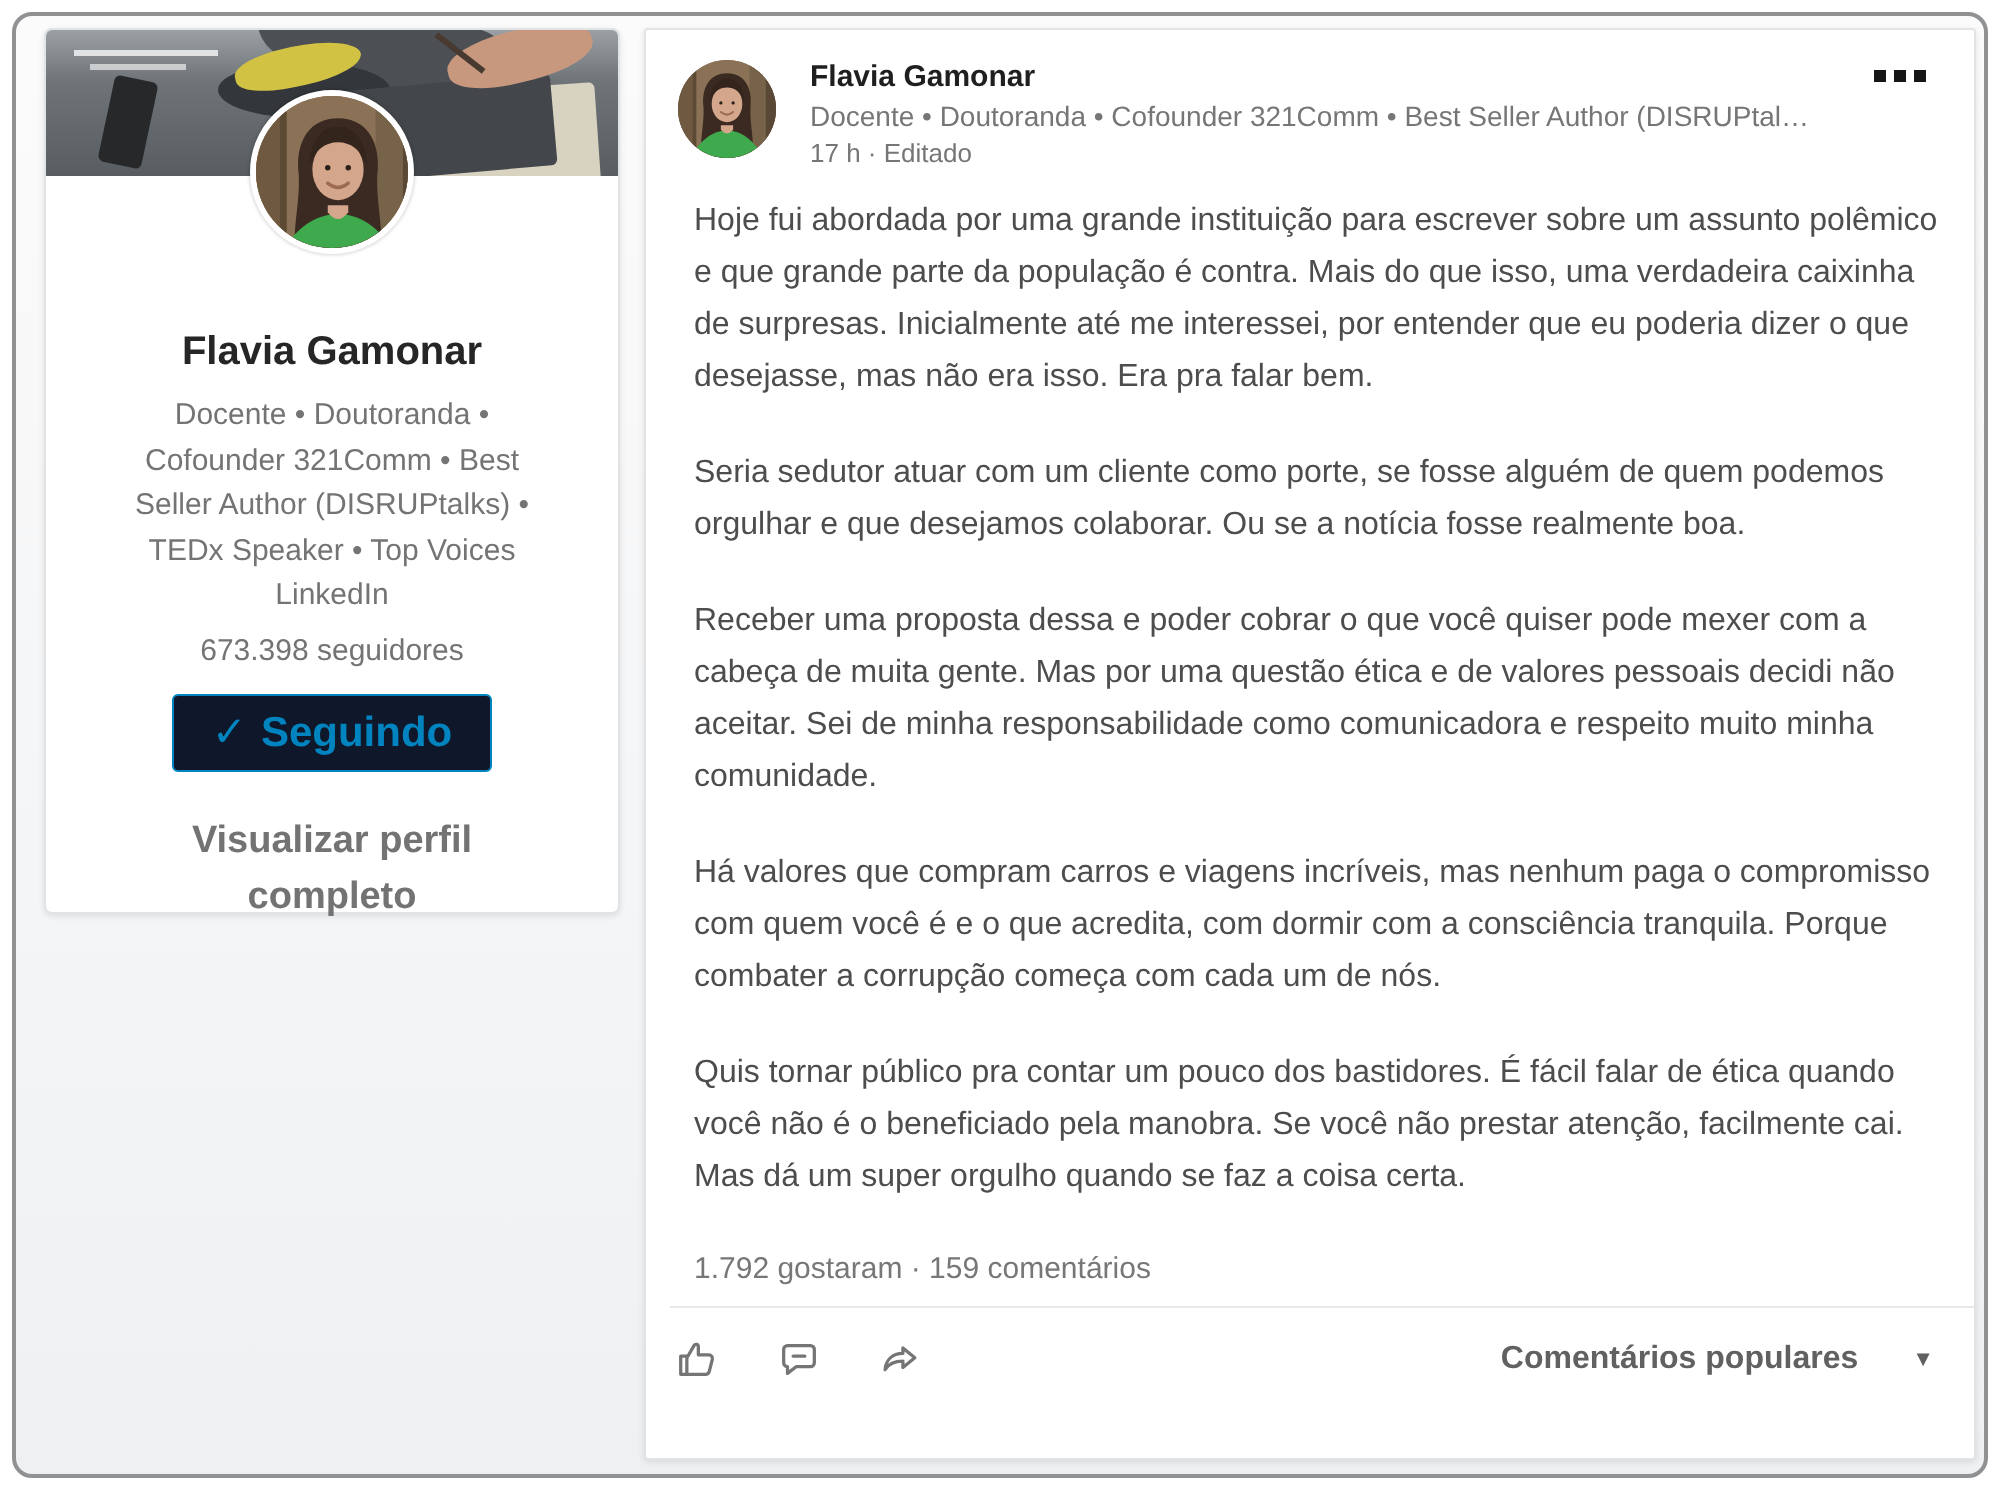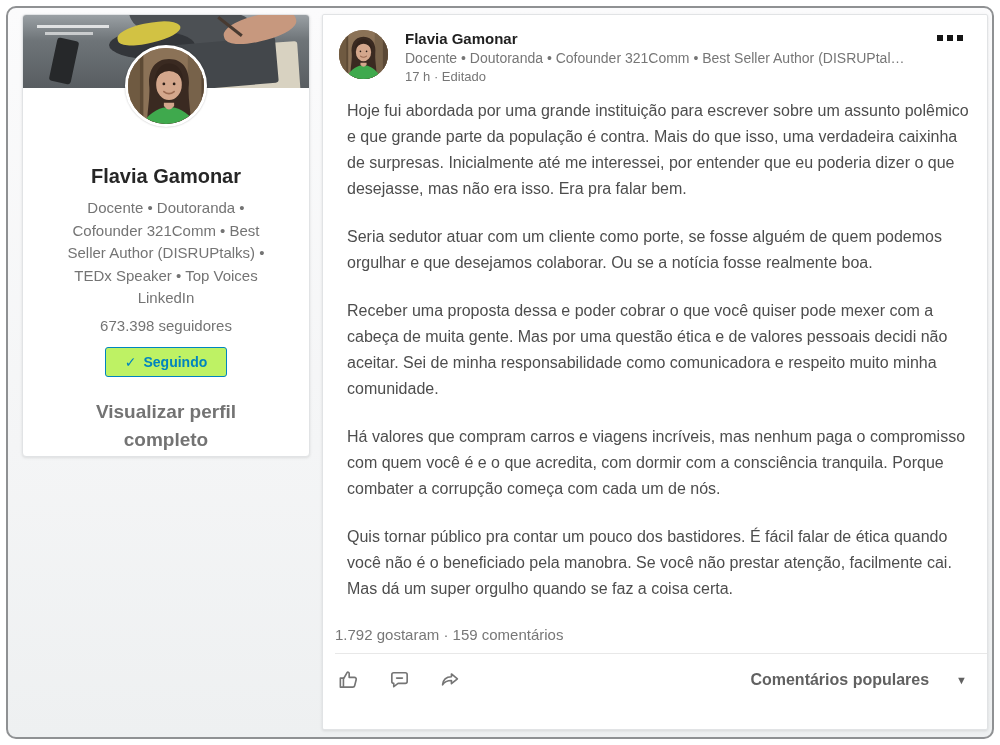--- a/index.html
+++ b/index.html
@@ -44,22 +44,22 @@
     box-shadow: 0 0 2px rgba(0,0,0,0.25); background: #8b7257;
   }
   .profile-body { padding-top: 77px; text-align: center; }
   .profile-name { font-size: 20px; font-weight: bold; color: #262626; }
   .profile-headline {
     margin: 9px 38px 0; font-size: 15px; color: #747474; line-height: 1.5;
   }
   .profile-followers { margin-top: 7px; font-size: 15px; color: #747474; }
   .follow-btn {
     display: inline-block; margin-top: 13px; padding: 6px 19px;
-    border: 1px solid #0084bf; border-radius: 3px; background: #bef264;
-    color: #0084bf; font-size: 14px; font-weight: bold; cursor: pointer;
+    border: 1px solid #0084bf; border-radius: 3px; background: #0f172a;
+    color: #0084bf; font-size: 21px; font-weight: bold; cursor: pointer;
     font-family: inherit;
   }
   .follow-check { font-weight: normal; margin-right: 7px; }
   .view-profile {
     margin: 21px 55px 0; font-size: 19px; font-weight: bold;
     color: #737373; line-height: 1.5; cursor: pointer;
   }
   
   .post-card { left: 314px; top: 6px; width: 666px; height: 716px; border-radius: 2px; }
   .post-header { position: relative; padding: 15px 16px 6px 16px; }
@@ -75,21 +75,21 @@
   }
   .ph-time { margin-top: 3px; font-size: 13px; color: #767676; }
   .overflow-menu {
     position: absolute; right: 20px; top: 16px; display: flex; gap: 4px; cursor: pointer; padding: 4px;
   }
   .overflow-menu span { width: 6px; height: 6px; background: #161616; display: block; }
   .post-body { padding: 8px 14px 0 12px; }
   .post-body p {
     font-size: 16px; line-height: 26px; color: #4d4d4d; margin-bottom: 22px; margin-left: 12px;
   }
-  .social-counts { padding: 2px 14px 10px 12px; font-size: 15px; color: #777777; }
+  .social-counts { padding: 2px 14px 10px 24px; font-size: 15px; color: #777777; }
   .post-divider { border: none; border-top: 1px solid #e8e8e8; margin: 0 0 0 12px; }
   .action-bar { display: flex; align-items: center; padding: 14px 20px 16px 14px; }
   .action-btn { margin-right: 28px; cursor: pointer; line-height: 0; }
   .action-btn svg { stroke: #757575; fill: none; stroke-width: 1.7; stroke-linejoin: round; stroke-linecap: round; }
   .spacer { flex: 1; }
   .comments-filter {
     font-size: 16px; font-weight: bold; color: #616161; cursor: pointer;
     display: flex; align-items: center; gap: 27px;
   }
   .caret { font-size: 11px; color: #616161; }

